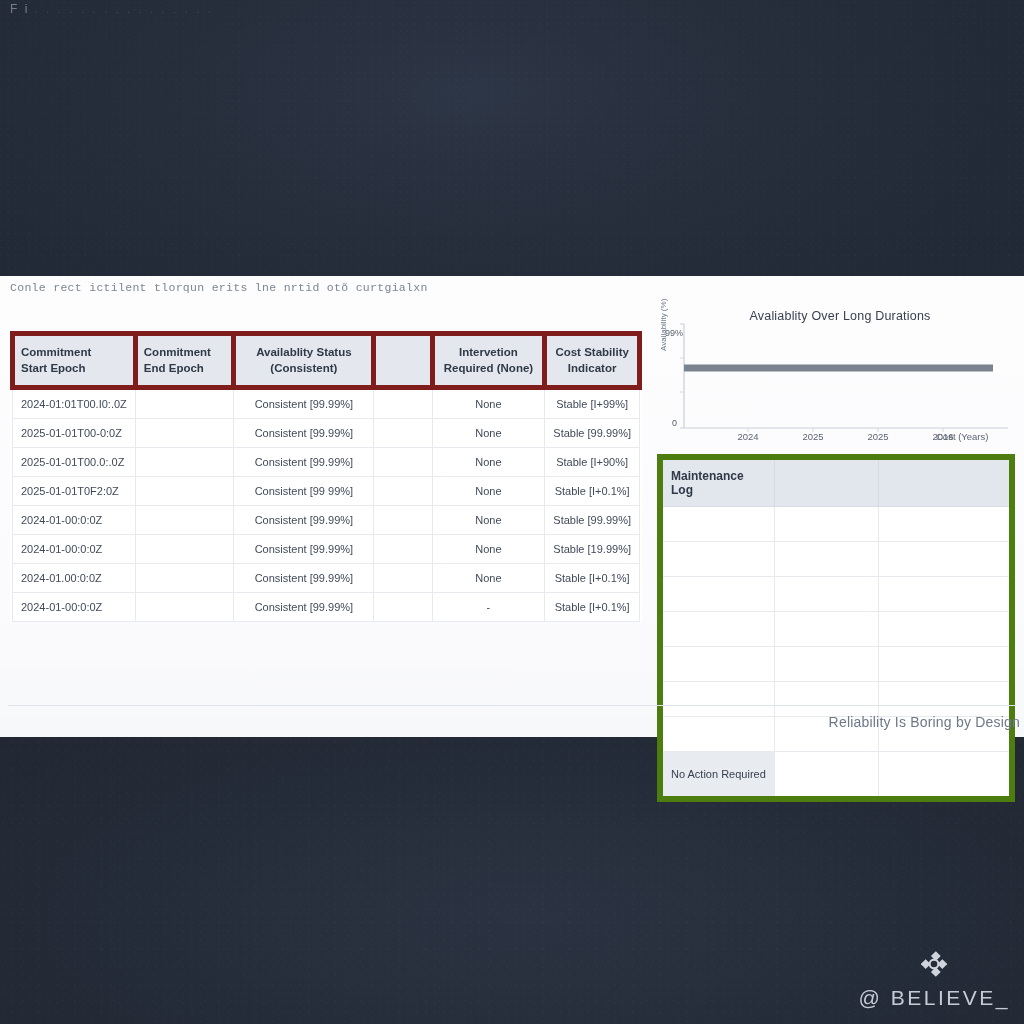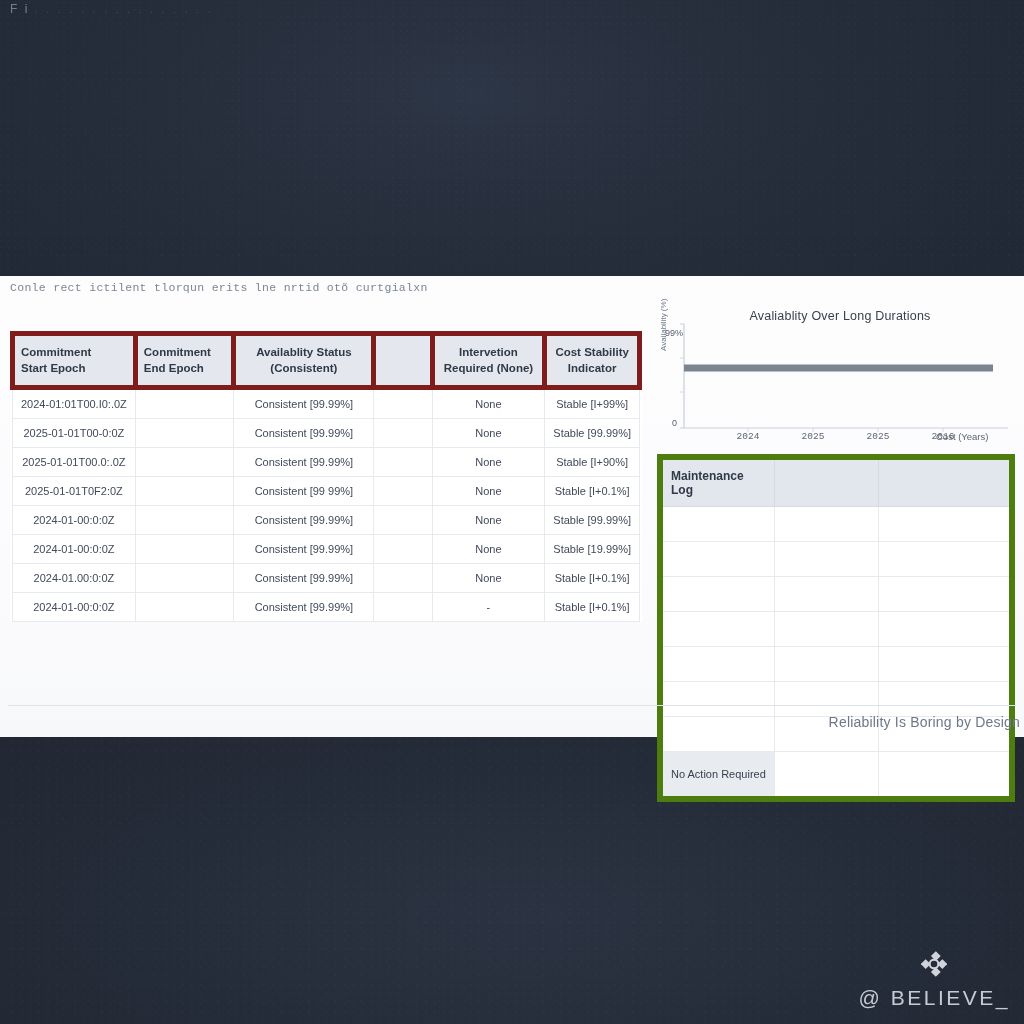--- a/index.html
+++ b/index.html
@@ -97,21 +97,20 @@
     padding: 9px 6px;
     border: 5px solid #7f1d1d;
     vertical-align: middle;
   }
   #commitments-table td {
     padding: 8px 8px;
     border: 1px solid #e6e9ee;
     height: 28px;
     color: #414a5a;
     white-space: nowrap;
-    text-align: center;
   }
   .col-start { width: 120px; text-align: left; }
   .col-end   { width: 100px; text-align: left; }
   .col-avail { width: 142px; text-align: center; }
   .col-blank { width: 62px; }
   .col-inter { width: 116px; text-align: center; }
   .col-cost  { width: 92px;  text-align: center; }
 
   
   #availability-chart {
@@ -142,21 +141,20 @@
   }
   #chart-ytick-bottom {
     position: absolute; left: 672px; top: 418px;
     font-size: 9px; color: #555e6d;
   }
   .chart-xtick {
     position: absolute; top: 431px;
     font-size: 9.5px; color: #5d6574;
     text-align: center;
     width: 60px;
-    font-family: Liberation Mono, monospace;
   }
   #chart-xlabel {
     position: absolute; left: 936px; top: 431px;
     font-size: 9.5px; color: #5d6574;
     white-space: nowrap;
   }
 
   
   #maintenance-log-table {
     position: absolute; left: 657px; top: 454px;

